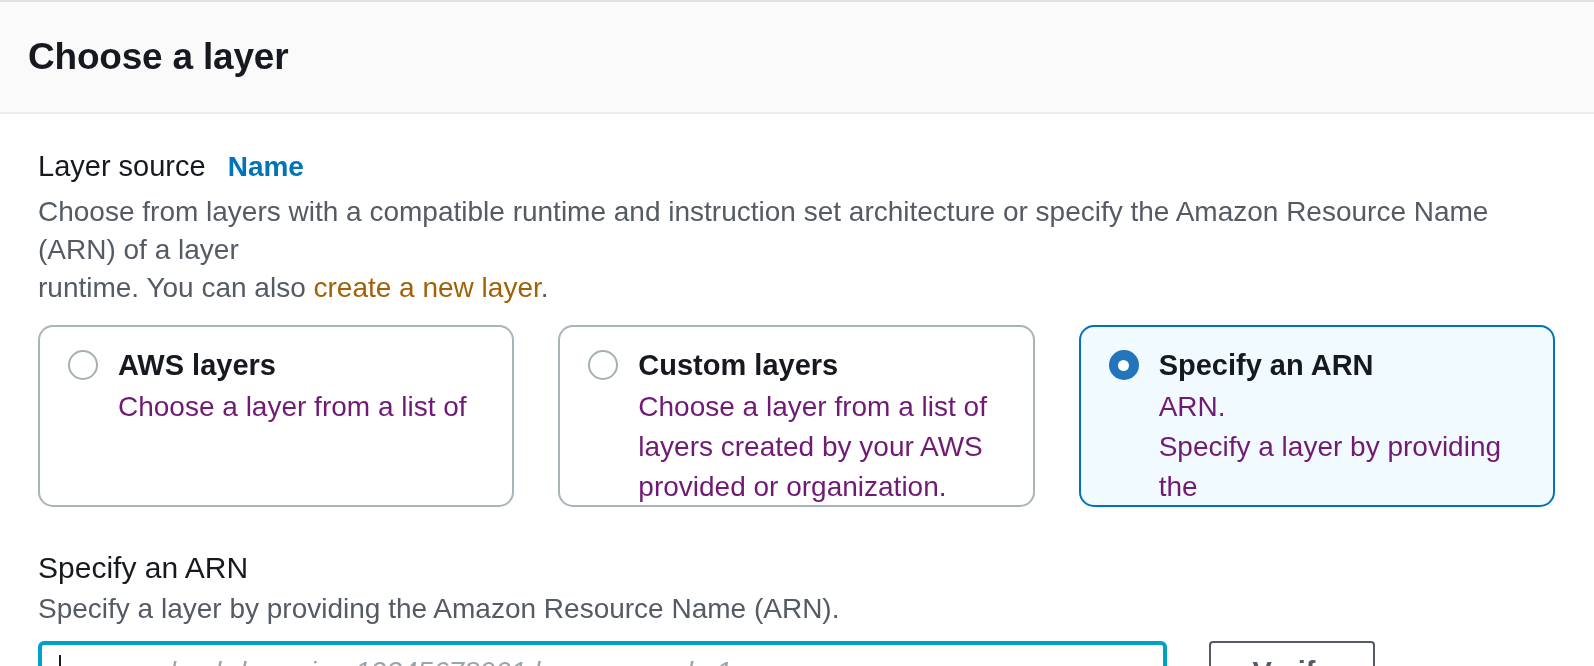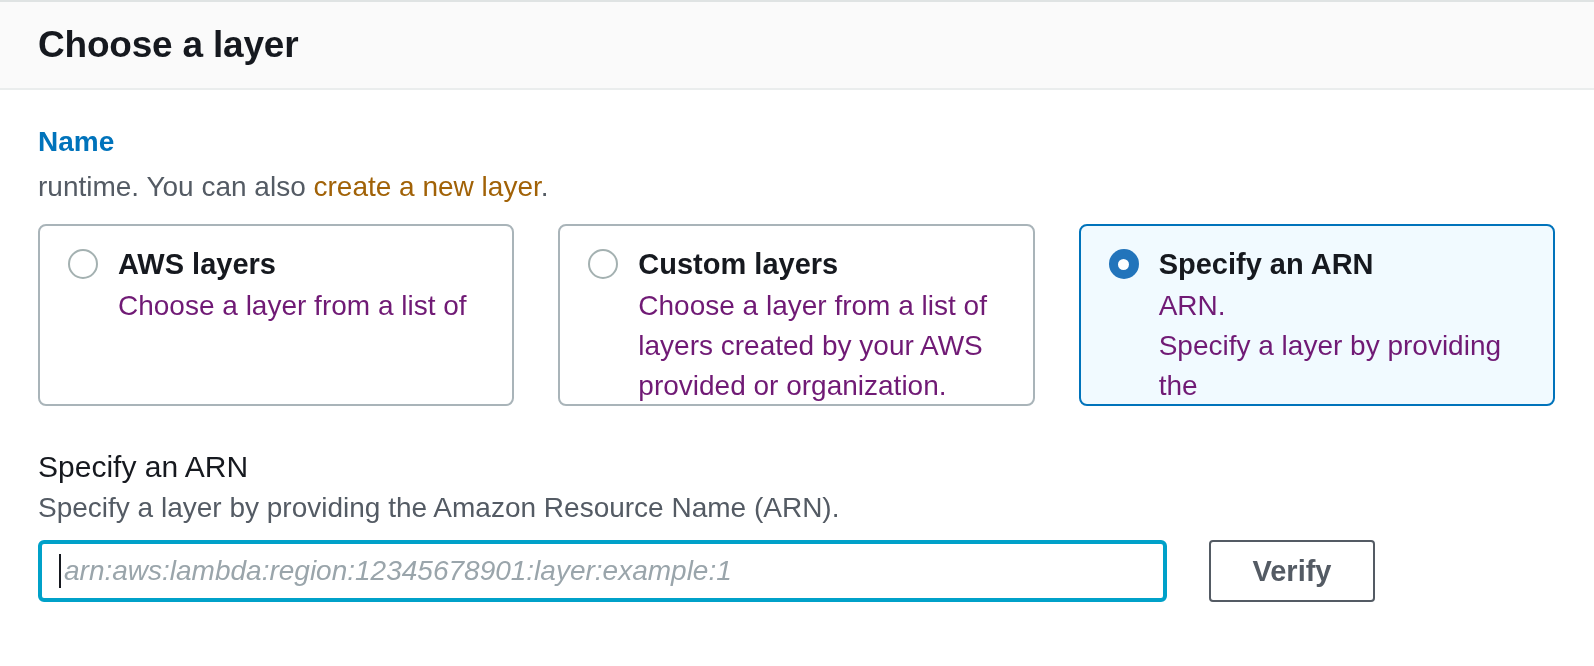--- a/index.html
+++ b/index.html
@@ -11,22 +11,22 @@
     overflow: hidden;
   }
   .panel {
     width: 1594px; height: 666px;
     background: #ffffff;
     border-top: 2px solid #dfe3e3;
   }
   .panel-header {
     background: #fafafa;
     border-bottom: 2px solid #eaeded;
-    height: 88px;
-    padding: 0 38px;
+    height: 112px;
+    padding: 0 28px;
     display: flex;
     align-items: center;
   }
   .page-title {
     font-size: 37px;
     font-weight: 700;
     color: #16191f;
     letter-spacing: -0.2px;
   }
   .panel-body { padding: 0 39px 0 38px; }
@@ -54,21 +54,21 @@
   .cards {
     margin-top: 18px;
     display: flex;
     gap: 44px;
   }
   .card {
     flex: 1;
     height: 182px;
     background: #ffffff;
     border: 2px solid #a9b4b9;
-    border-radius: 8px;
+    border-radius: 15px;
     padding: 20px 24px 20px 28px;
     display: flex;
     align-items: flex-start;
     cursor: pointer;
   }
   .card.selected {
     border-color: #0073bb;
     background: #f1faff;
   }
   .radio {
@@ -170,24 +170,26 @@
 
 <div class="panel">
 
   <div class="panel-header">
     <h1 class="page-title">Choose a layer</h1>
   </div>
 
   <div class="panel-body">
 
     <div class="label-row">
+      <span class="field-label">Layer source</span>
       <a class="info-link">Name</a>
     </div>
 
     <p class="field-desc">
+      <span class="line">Choose from layers with a compatible runtime and instruction set architecture or specify the Amazon Resource Name (ARN) of a layer</span>
       <span class="line"><span>runtime. You can also </span><a class="text-link">create a new layer</a><span>.</span></span>
     </p>
 
     <div class="cards">
 
       <div class="card">
         <span class="radio"></span>
         <div class="card-text">
           <div class="card-title">AWS layers</div>
           <div class="card-desc">

